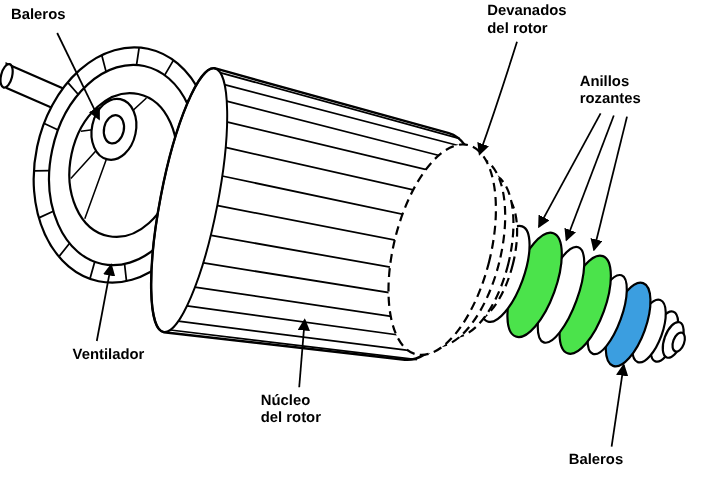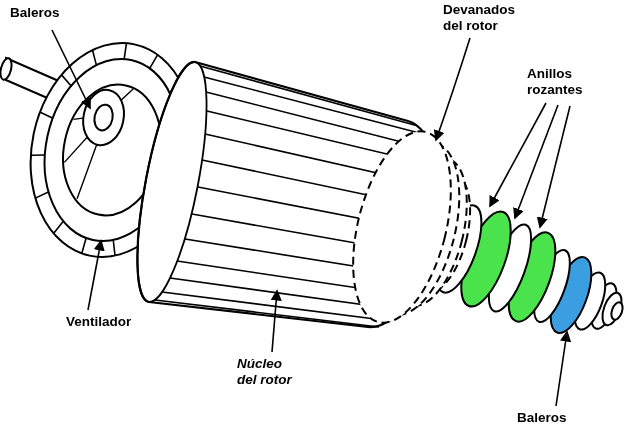--- a/index.html
+++ b/index.html
@@ -92,18 +92,18 @@
   <div class="label" style="left:10px; top:5px;">Baleros</div>
 
   <div class="label center" style="left:443px; top:2px; width:92px;">Devanados
 del rotor</div>
 
   <div class="label center" style="left:527px; top:66px; width:84px;">Anillos
 rozantes</div>
 
   <div class="label" style="left:36px; top:314px;margin-left:30px;">Ventilador</div>
 
-  <div class="label center" style="left:237px; top:356px; width:86px;font-style:italic;">Núcleo
+  <div class="label center" style="left:237px; top:356px; width:86px;">Núcleo
 del rotor</div>
 
   <div class="label" style="left:517px; top:410px;">Baleros</div>
 
 </div>
 
 </body></html>

